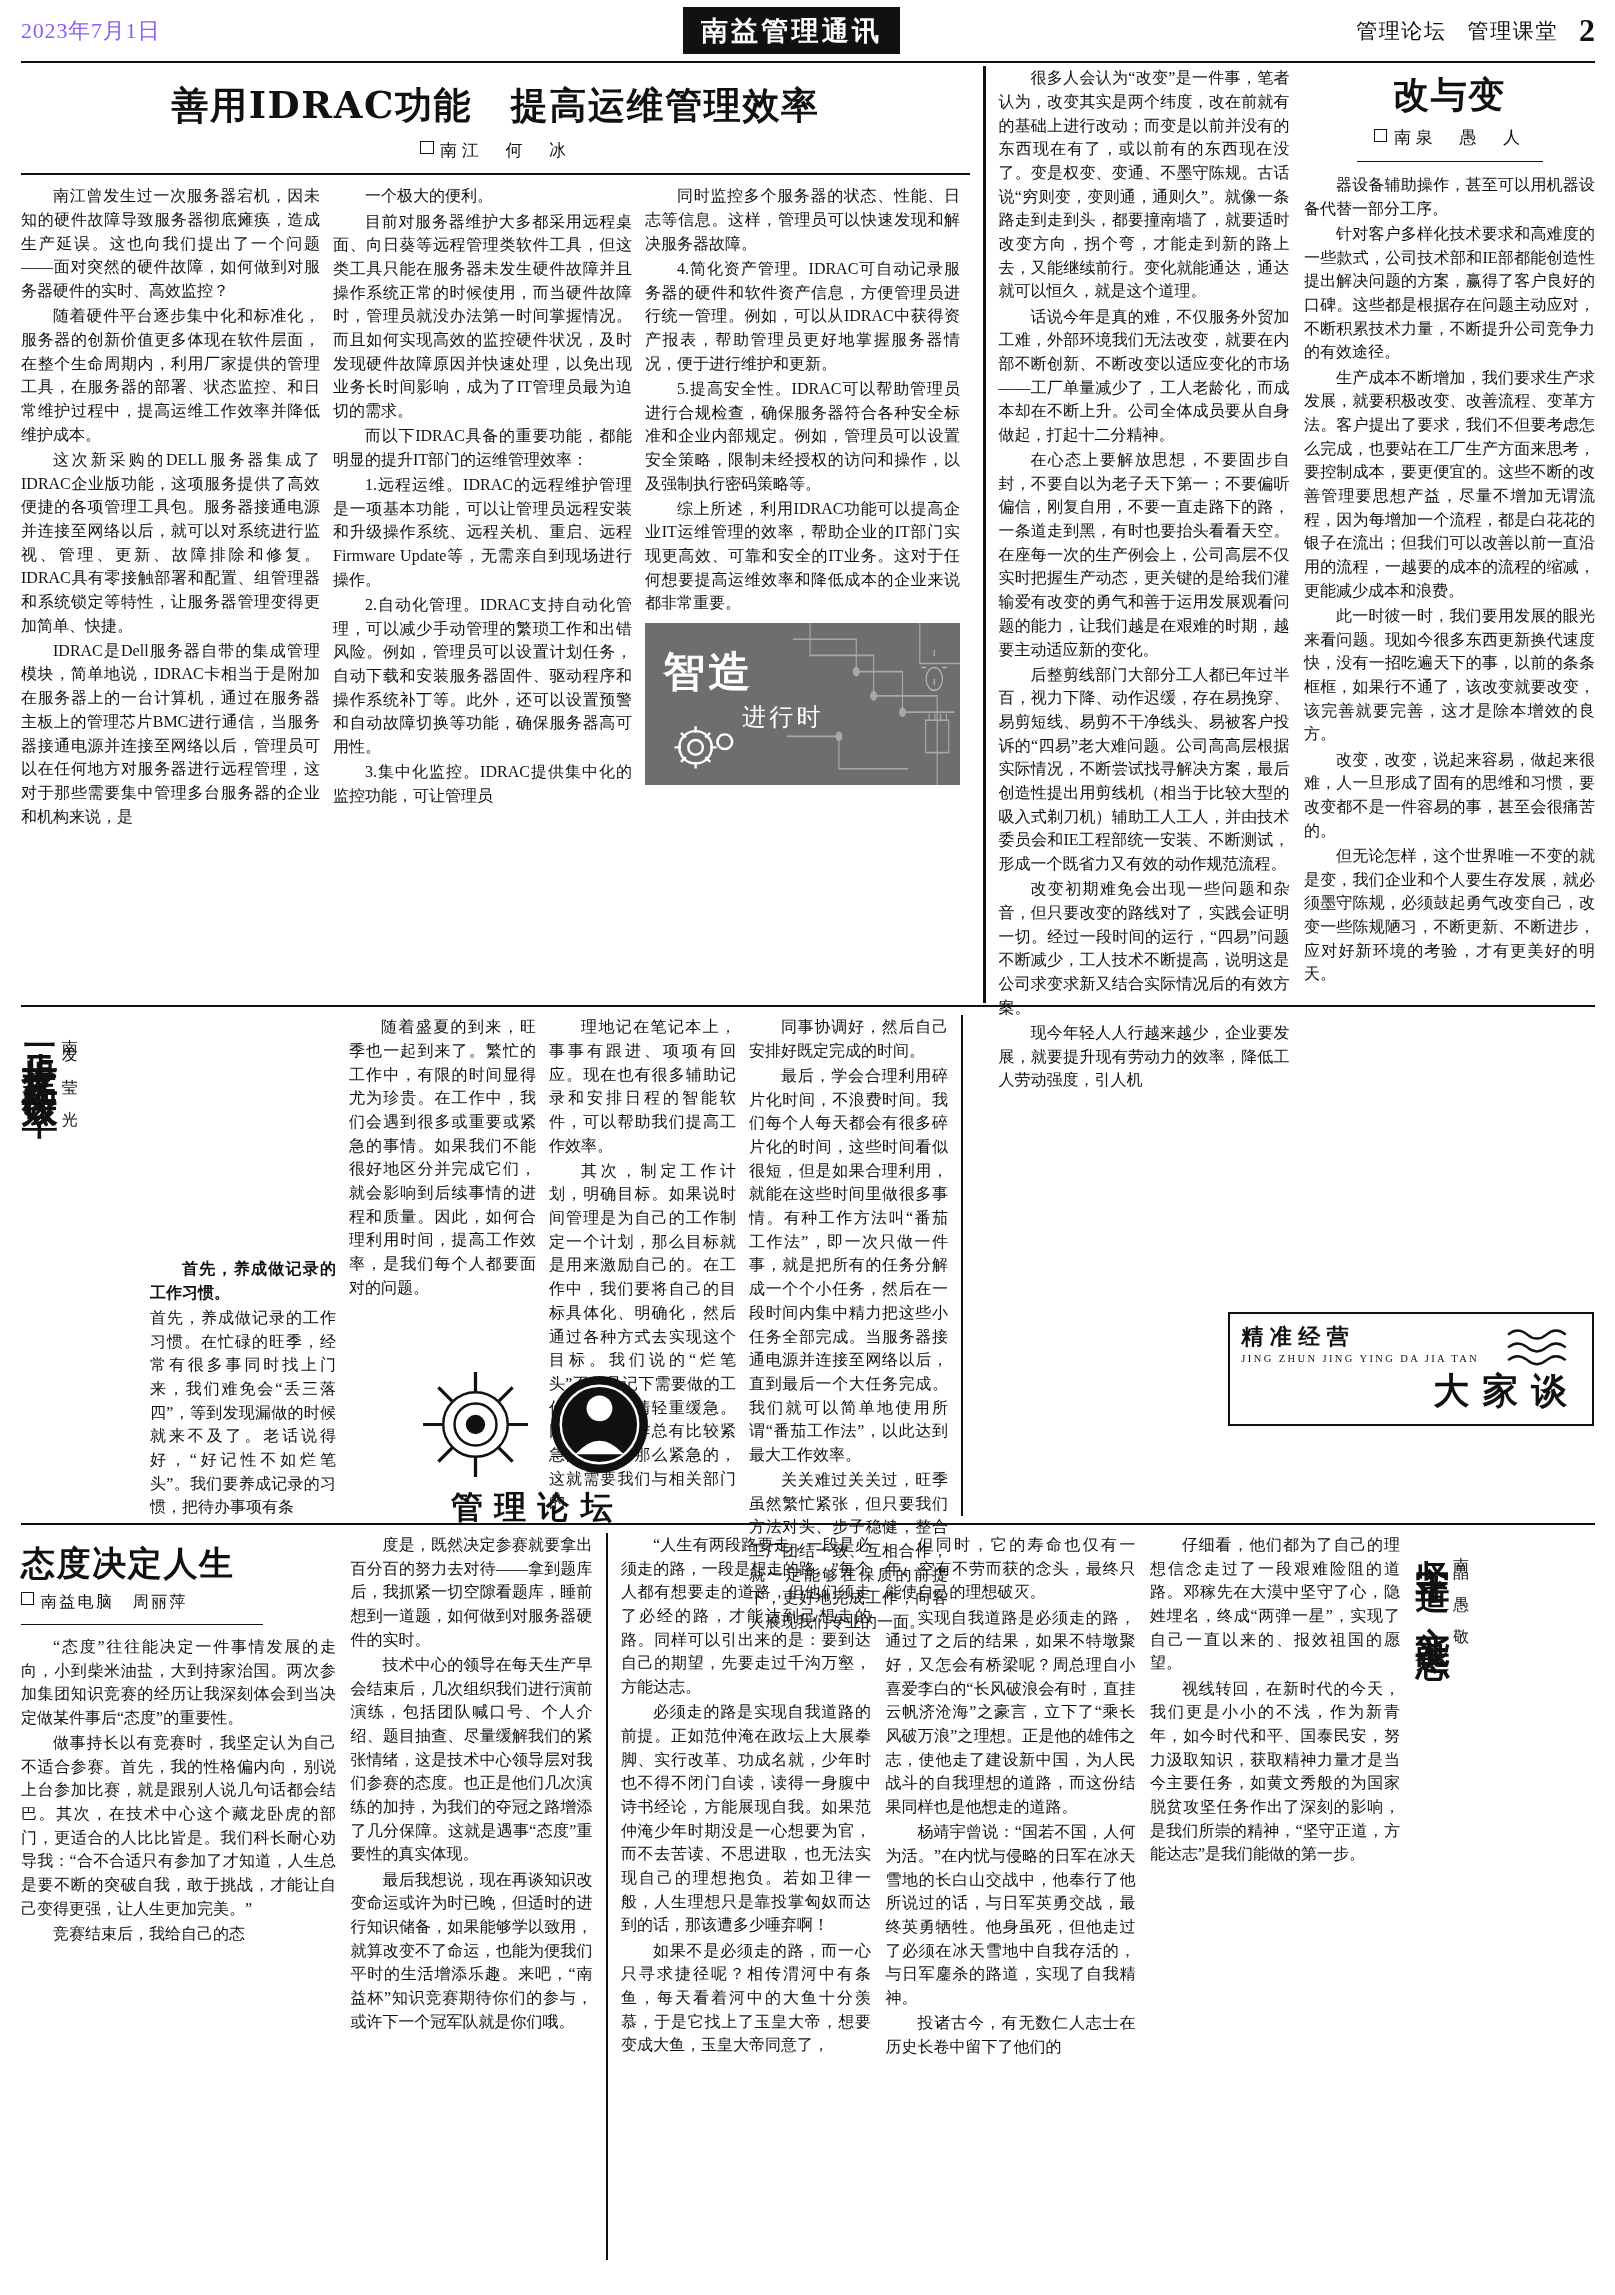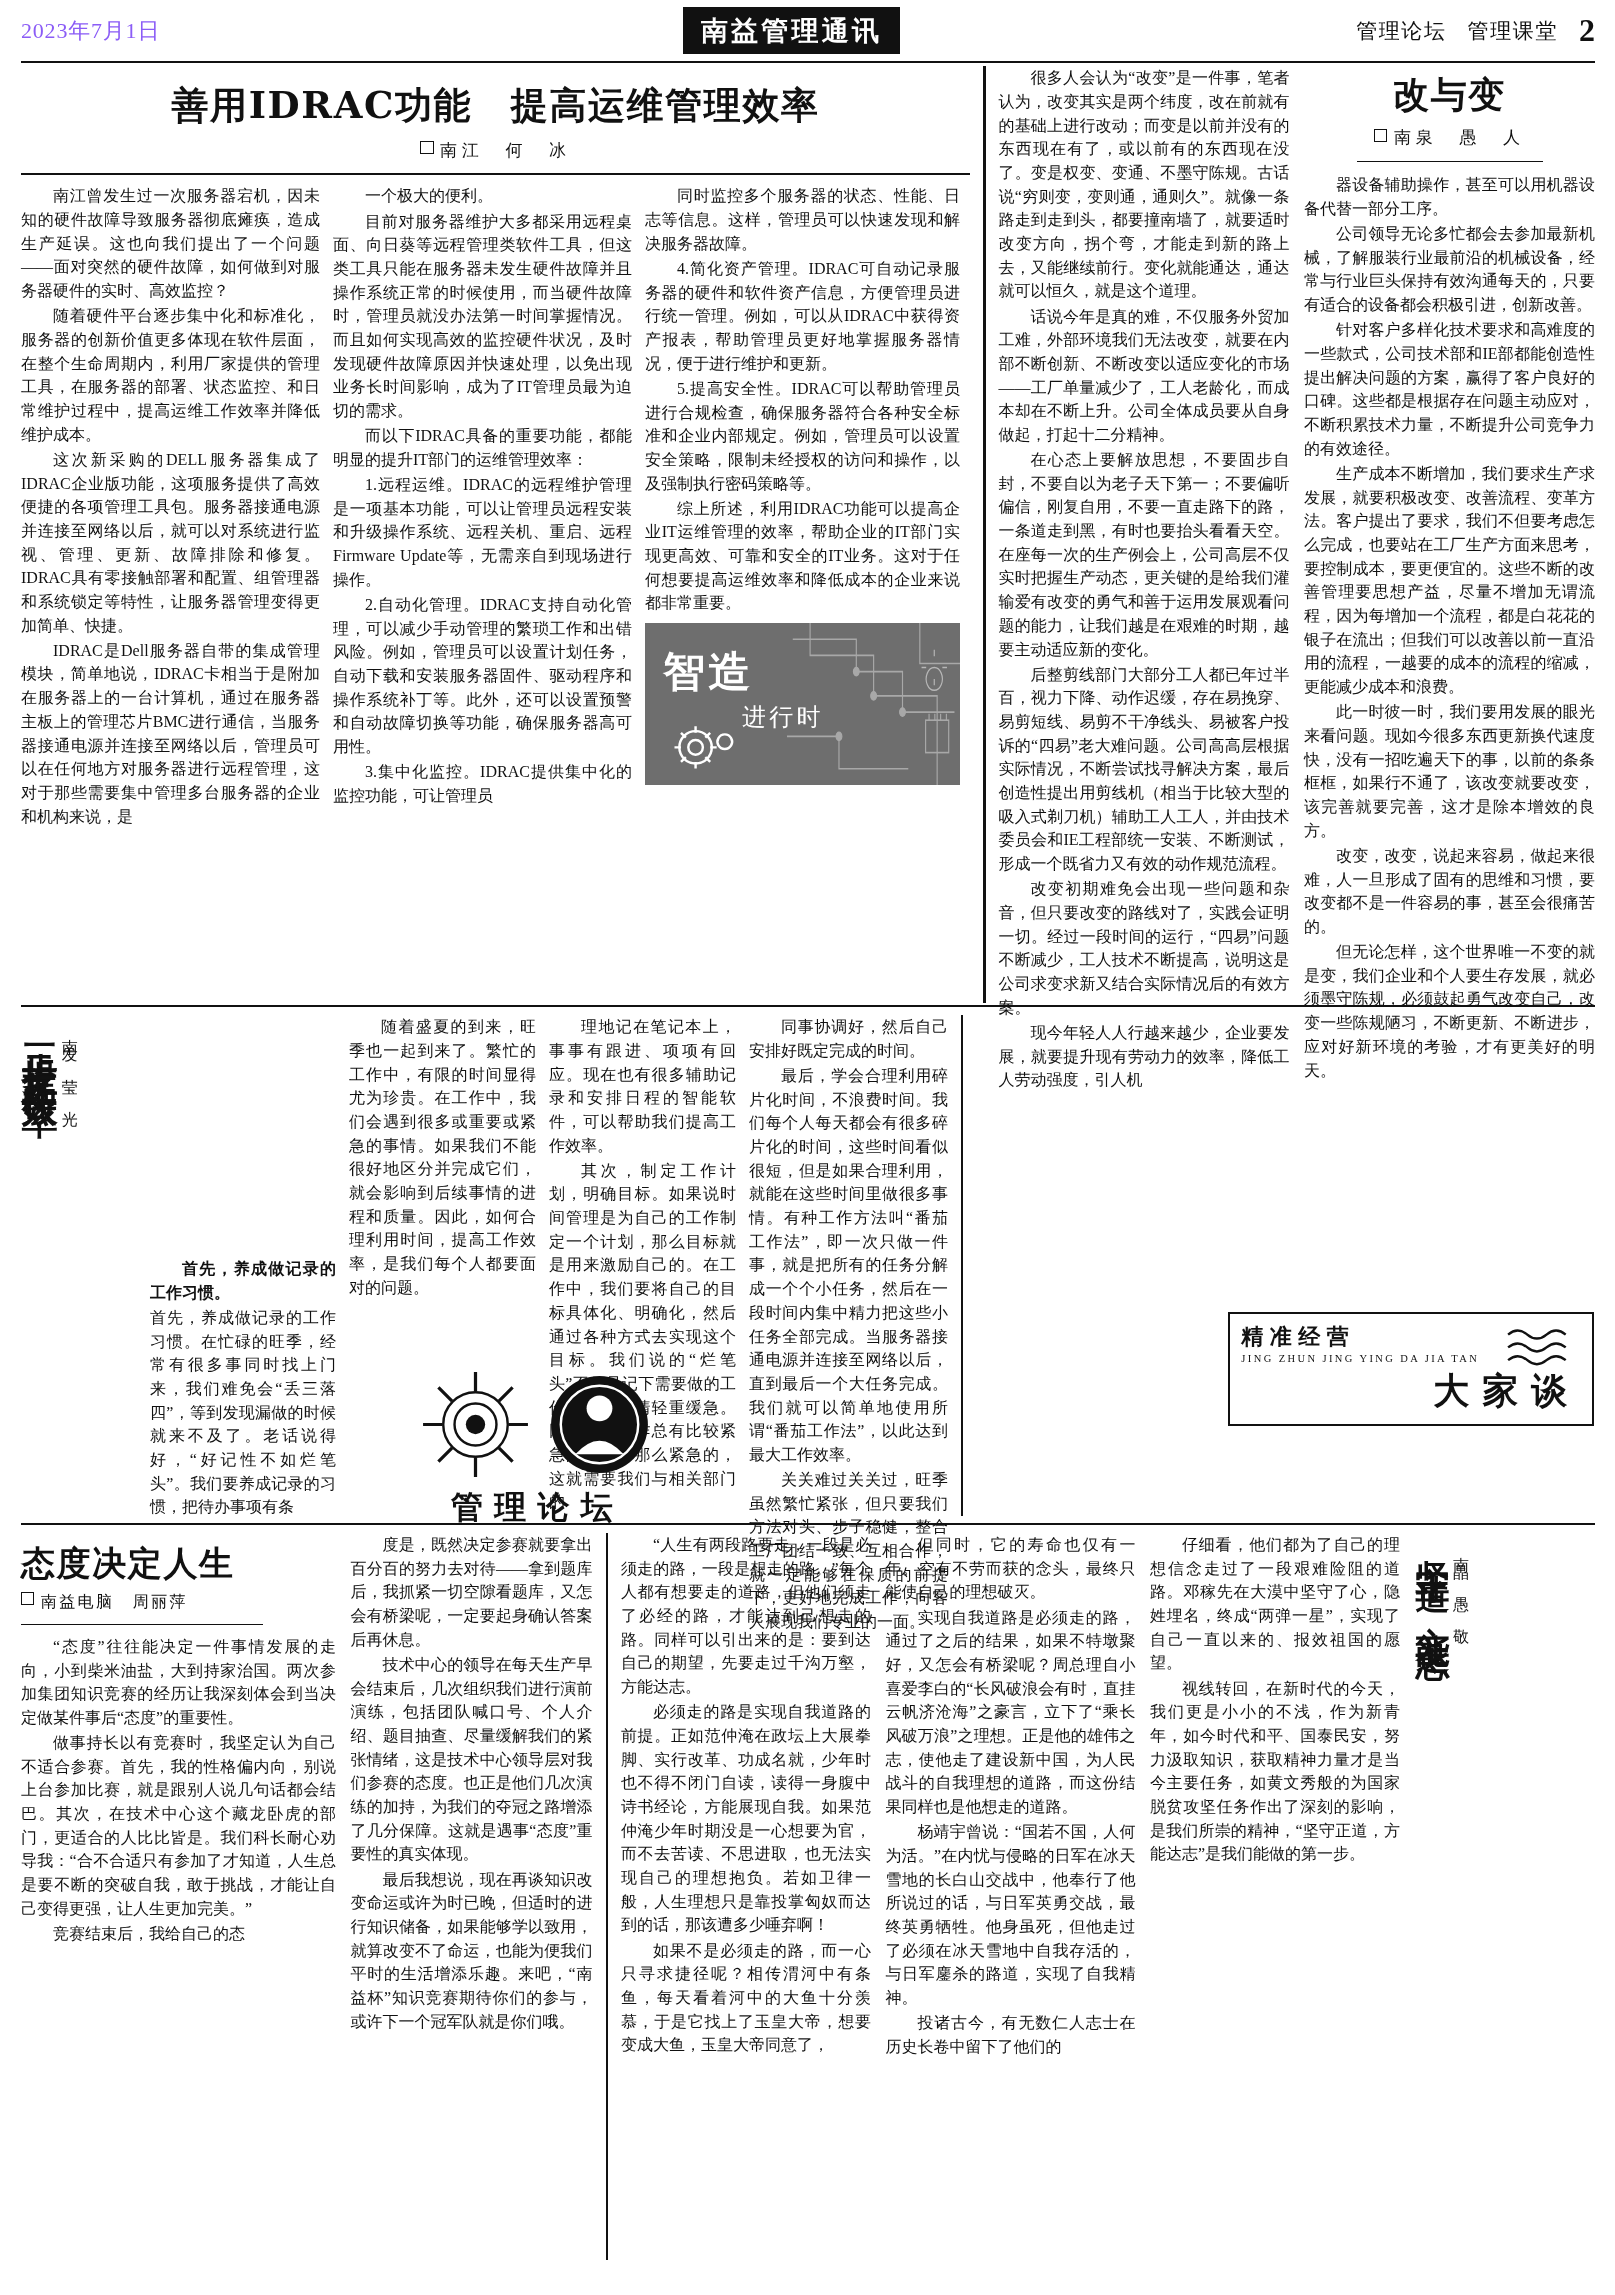--- a/index.html
+++ b/index.html
@@ -165,21 +165,20 @@
         <p class="p">现今年轻人人行越来越少，企业要发展，就要提升现有劳动力的效率，降低工人劳动强度，引人机</p>
       </div>
       <div style="width:14.5px;"></div>
       <div style="width:291px;">
         <h1 class="headline" style="font-size:36px; margin:4.8px 0 6.5px 0;">改与变</h1>
         <div class="byline">
           <span class="box"></span><span>南泉　愚　人</span>
         </div>
         <div class="rule-thin"></div>
         <p class="p">器设备辅助操作，甚至可以用机器设备代替一部分工序。</p>
-        <p class="p">公司领导无论多忙都会去参加最新机械，了解服装行业最前沿的机械设备，经常与行业巨头保持有效沟通每天的，只要有适合的设备都会积极引进，创新改善。</p>
         <p class="p">针对客户多样化技术要求和高难度的一些款式，公司技术部和IE部都能创造性提出解决问题的方案，赢得了客户良好的口碑。这些都是根据存在问题主动应对，不断积累技术力量，不断提升公司竞争力的有效途径。</p>
         <p class="p">生产成本不断增加，我们要求生产求发展，就要积极改变、改善流程、变革方法。客户提出了要求，我们不但要考虑怎么完成，也要站在工厂生产方面来思考，要控制成本，要更便宜的。这些不断的改善管理要思想产益，尽量不增加无谓流程，因为每增加一个流程，都是白花花的银子在流出；但我们可以改善以前一直沿用的流程，一越要的成本的流程的缩减，更能减少成本和浪费。</p>
         <p class="p">此一时彼一时，我们要用发展的眼光来看问题。现如今很多东西更新换代速度快，没有一招吃遍天下的事，以前的条条框框，如果行不通了，该改变就要改变，该完善就要完善，这才是除本增效的良方。</p>
         <p class="p">改变，改变，说起来容易，做起来很难，人一旦形成了固有的思维和习惯，要改变都不是一件容易的事，甚至会很痛苦的。</p>
         <p class="p">但无论怎样，这个世界唯一不变的就是变，我们企业和个人要生存发展，就必须墨守陈规，必须鼓起勇气改变自己，改变一些陈规陋习，不断更新、不断进步，应对好新环境的考验，才有更美好的明天。</p>
       </div>
     </div>
   </div>
 
   <div class="hline" style="margin:1.6px 0 8px 0;"></div>
@@ -280,21 +279,21 @@
       </div>
       <div style="border-top:1.6px solid #111; width:242px; margin:4.8px 0 9.7px 0;"></div>
       <p class="p">“态度”往往能决定一件事情发展的走向，小到柴米油盐，大到持家治国。两次参加集团知识竞赛的经历让我深刻体会到当决定做某件事后“态度”的重要性。</p>
       <p class="p">做事持长以有竞赛时，我坚定认为自己不适合参赛。首先，我的性格偏内向，别说上台参加比赛，就是跟别人说几句话都会结巴。其次，在技术中心这个藏龙卧虎的部门，更适合的人比比皆是。我们科长耐心劝导我：“合不合适只有参加了才知道，人生总是要不断的突破自我，敢于挑战，才能让自己变得更强，让人生更加完美。”</p>
       <p class="p">竞赛结束后，我给自己的态</p>
     </div>
 
     <div style="width:14.5px;"></div>
 
     <div style="width:242px;">
-      <p class="p">度是，既然决定参赛就要拿出百分百的努力去对待——拿到题库后，我抓紧一切空隙看题库，又怎会有桥梁呢，一定要起身确认答案后再休息。</p>
+      <p class="p">度是，既然决定参赛就要拿出百分百的努力去对待——拿到题库后，我抓紧一切空隙看题库，睡前想到一道题，如何做到对服务器硬件的实时。</p>
       <p class="p">技术中心的领导在每天生产早会结束后，几次组织我们进行演前演练，包括团队喊口号、个人介绍、题目抽查、尽量缓解我们的紧张情绪，这是技术中心领导层对我们参赛的态度。也正是他们几次演练的加持，为我们的夺冠之路增添了几分保障。这就是遇事“态度”重要性的真实体现。</p>
       <p class="p">最后我想说，现在再谈知识改变命运或许为时已晚，但适时的进行知识储备，如果能够学以致用，就算改变不了命运，也能为便我们平时的生活增添乐趣。来吧，“南益杯”知识竞赛期待你们的参与，或许下一个冠军队就是你们哦。</p>
     </div>
 
     <div class="vline"></div>
 
     <div style="width:250px;">
       <p class="p">“人生有两段路要走，一段是必须走的路，一段是想走的路。”每个人都有想要走的道路，但他们须走了必经的路，才能达到己想走的路。同样可以引出来的是：要到达自己的期望，先要走过千沟万壑，方能达志。</p>
       <p class="p">必须走的路是实现自我道路的前提。正如范仲淹在政坛上大展拳脚、实行改革、功成名就，少年时也不得不闭门自读，读得一身腹中诗书经论，方能展现自我。如果范仲淹少年时期没是一心想要为官，而不去苦读、不思进取，也无法实现自己的理想抱负。若如卫律一般，人生理想只是靠投掌匈奴而达到的话，那该遭多少唾弃啊！</p>
       <p class="p">如果不是必须走的路，而一心只寻求捷径呢？相传渭河中有条鱼，每天看着河中的大鱼十分羡慕，于是它找上了玉皇大帝，想要变成大鱼，玉皇大帝同意了，</p>

